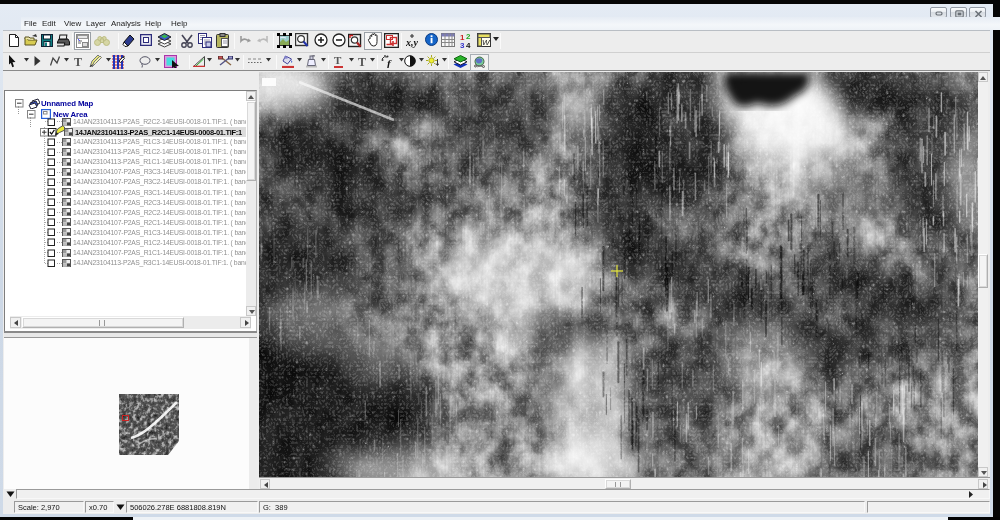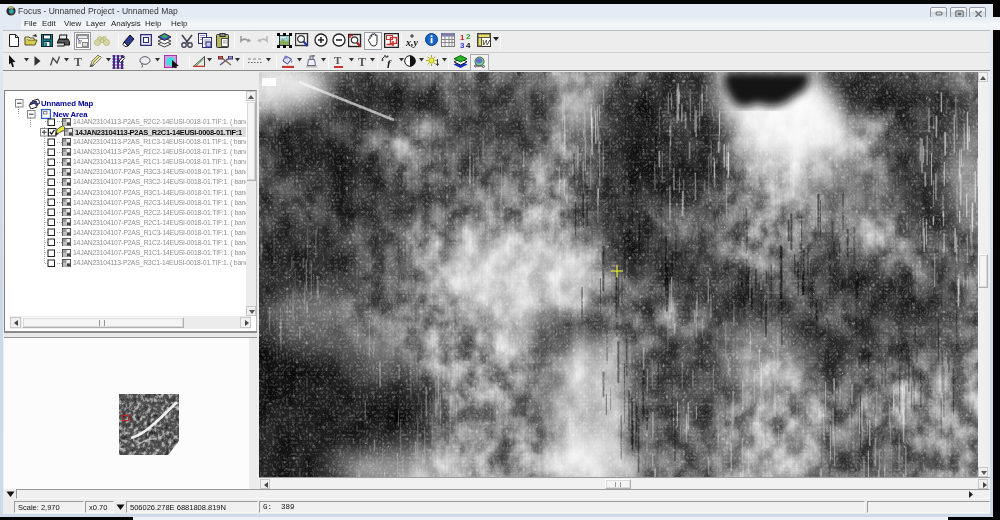--- a/index.html
+++ b/index.html
@@ -40,29 +40,20 @@
 #statusA { position:absolute; left:0px; top:459px; width:987px; height:11px; background:#ededed; }
 #statusB { position:absolute; left:0px; top:470px; width:987px; height:14px; background:#ededed; font-size:7.5px; color:#111; }
 .sfield { position:absolute; top:1px; height:12px; border:1px solid #9a9a9a; border-bottom-color:#f8f8f8; border-right-color:#f8f8f8; background:#f0f0f0; padding:1px 2px 0 3px; white-space:nowrap; overflow:hidden; }
 #deskbl { position:absolute; left:0; top:517px; width:133px; height:3px; background:#030303; }
 #deskbm { position:absolute; left:133px; top:517px; width:815px; height:3px; background:#eef2f6; }
 #deskbr { position:absolute; left:948px; top:517px; width:52px; height:3px; background:#030303; }
 </style></head>
 <body>
 <div id="stage">
  <div id="win">
-  <div id="titlebar">
-   <svg style="position:absolute;left:5px;top:1px" width="10" height="11" viewBox="0 0 10 11">
-     <circle cx="5" cy="6" r="4.6" fill="#2a2d28"></circle>
-     <path d="M2 2 Q5 0 8 2 L7 4 Q5 3 3 4 Z" fill="#b7b387"></path>
-     <circle cx="5.4" cy="6.4" r="2.4" fill="#2fa8b5"></circle>
-     <path d="M6 8 Q8 8 8 10 L5 10 Z" fill="#6b4a2f"></path>
-   </svg>
-   <span id="title-text">Focus - Unnamed Project - Unnamed Map</span>
-  </div>
   <div class="winbtn" id="btn-min">
         <svg width="9" height="7" viewBox="0 0 9 7">
           <rect x="1" y="2" width="6" height="3" rx="1.4" fill="none" stroke="#6a7077" stroke-width="1.2"></rect>
         </svg>
       </div>
   <div class="winbtn" id="btn-max">
         <svg width="9" height="8" viewBox="0 0 9 8">
           <rect x="0.8" y="0.8" width="7.4" height="6.4" rx="1" fill="none" stroke="#6a7077" stroke-width="1.2"></rect>
           <rect x="2.6" y="2.6" width="3.8" height="2.8" fill="#6a7077"></rect>
         </svg>
@@ -1254,20 +1245,20 @@
             <path d="M1 0 L5 3.5 L1 7 Z" fill="#222"></path>
           </svg>
    </div>
    <div id="statusB">
     <div class="sfield" style="left:11px; width:70px;">Scale: 2,970</div>
     <div class="sfield" style="left:82px; width:29px;">x0.70</div>
     <svg style="position:absolute;left:113px;top:4px" width="9" height="7" viewBox="0 0 9 7">
             <path d="M0.5 0.5 H8.5 L4.5 6 Z" fill="#111"></path>
           </svg>
     <div class="sfield" style="left:123px; width:132px;">506026.278E 6881808.819N</div>
-    <div class="sfield" style="left:256px; width:606px;font-family:Liberation Mono, monospace;">G:&nbsp; 389</div>
+    <div class="sfield" style="left:256px; width:606px;">G:&nbsp; 389</div>
     <div class="sfield" style="left:864px; width:123px;"></div>
    </div>
   </div>
  </div>
  <div id="deskbl"></div>
     <div id="deskbm"></div>
     <div id="deskbr"></div>
 </div>
 </body></html>

